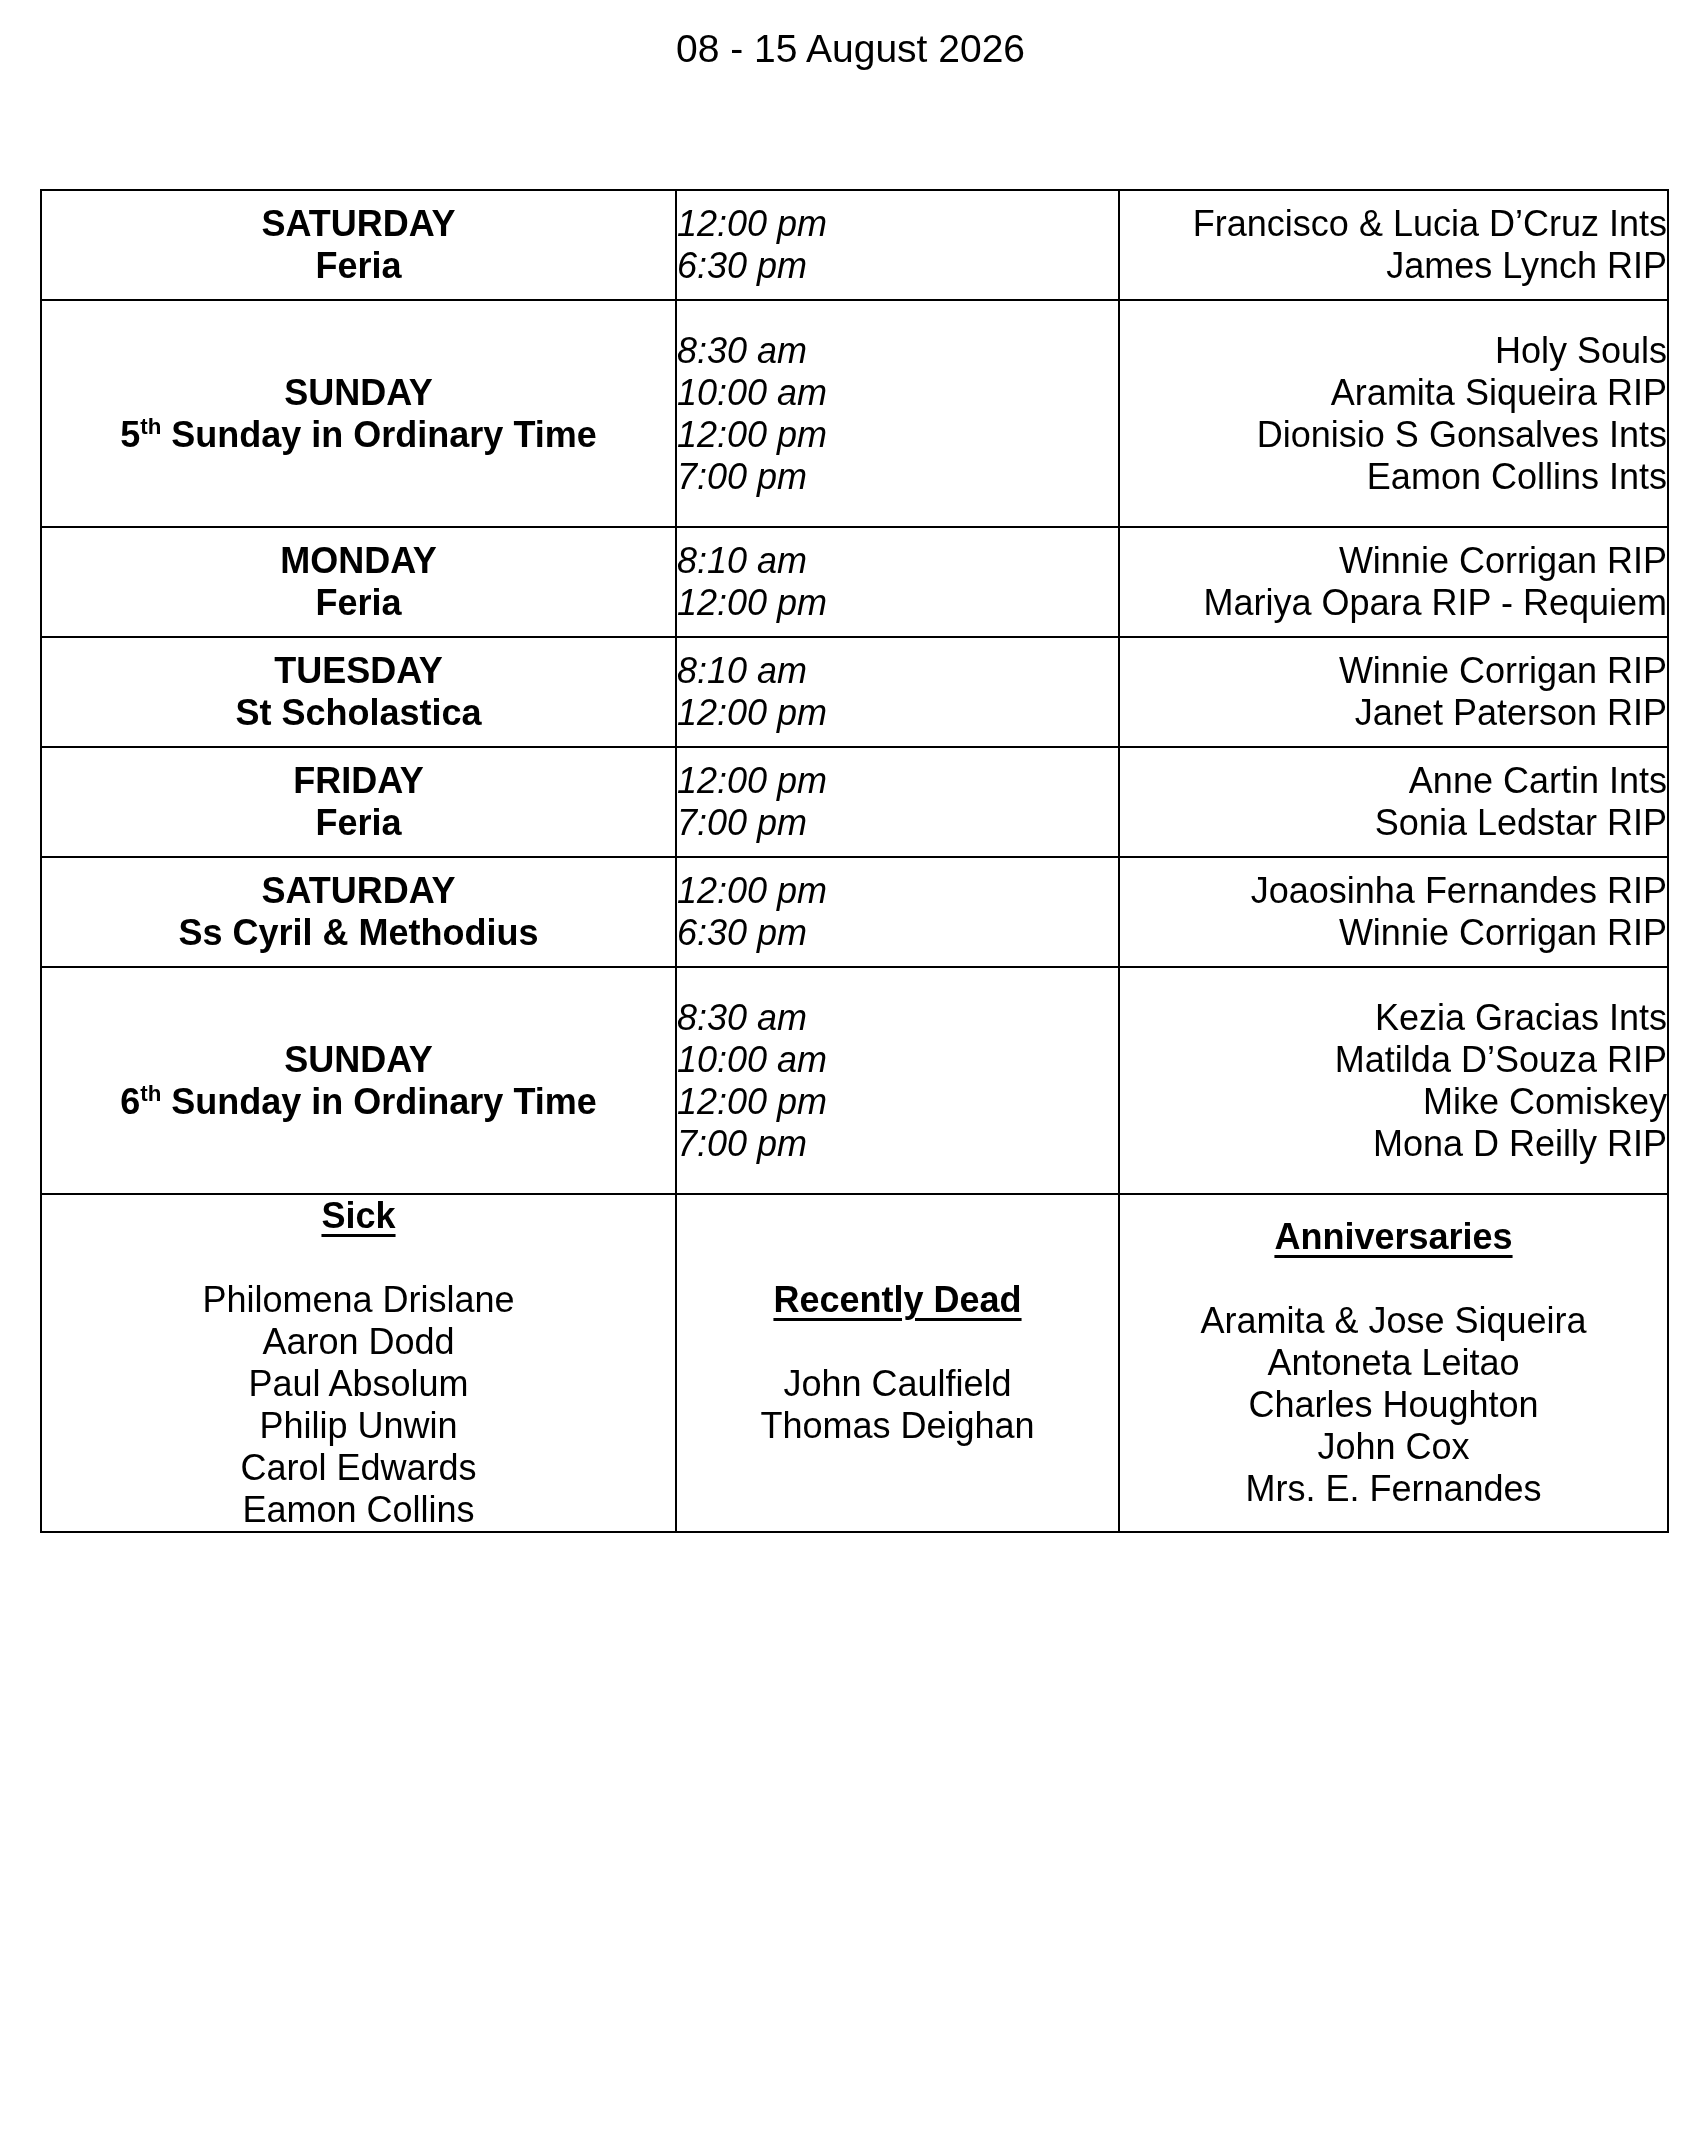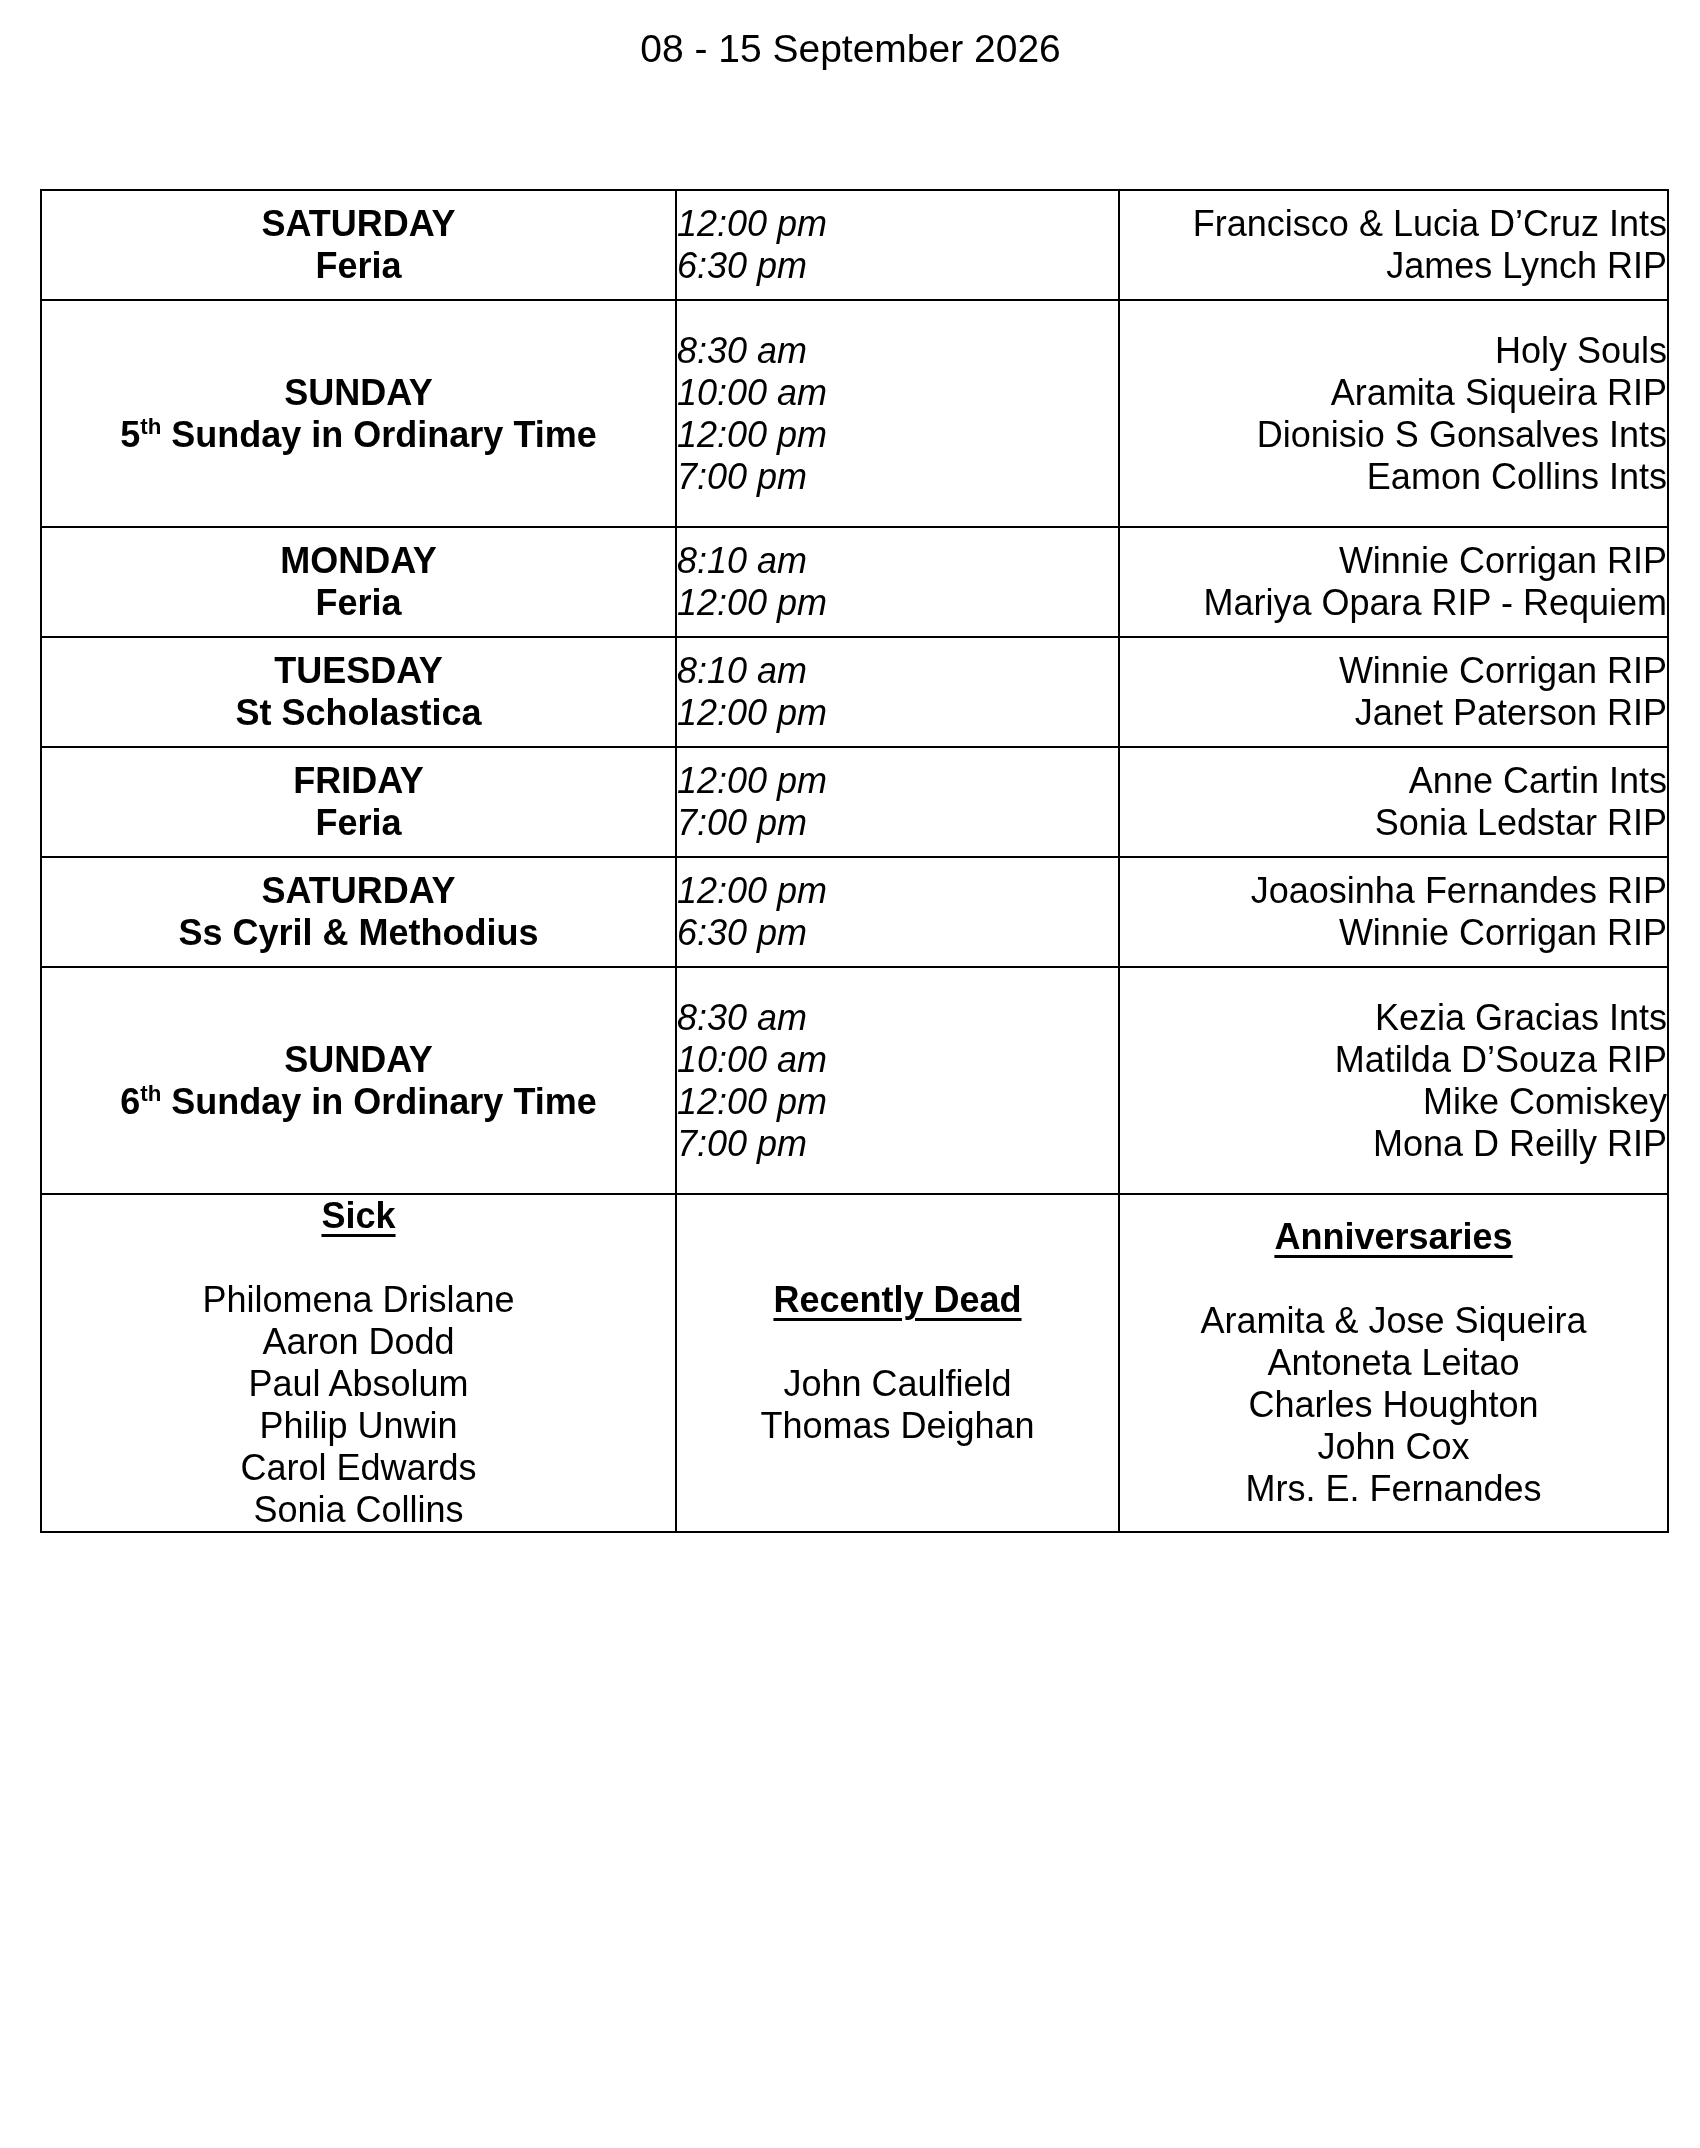--- a/index.html
+++ b/index.html
@@ -71,21 +71,21 @@
     margin-bottom: 42px;
   }
   .footer-names {
     white-space: pre-line;
   }
 </style>
 </head>
 <body>
 
 <div class="title-block">
-  <div>08 - 15 September 2026</div>
+  <div>08 - 15 August 2026</div>
 </div>
 
 <table class="mass-table">
   <colgroup>
     <col style="width:635px">
     <col style="width:443px">
     <col style="width:549px">
   </colgroup>
   <tbody id="schedule-body">
       <tr class="schedule-row">
@@ -169,21 +169,21 @@
     </tbody>
   <tbody>
     <tr class="footer-row">
       <td class="footer-cell">
         <div class="footer-header">Sick</div>
         <div class="footer-names">Philomena Drislane
 Aaron Dodd
 Paul Absolum
 Philip Unwin
 Carol Edwards
-Sonia Collins</div>
+Eamon Collins</div>
       </td>
       <td class="footer-cell">
         <div class="footer-header">Recently Dead</div>
         <div class="footer-names">John Caulfield
 Thomas Deighan</div>
       </td>
       <td class="footer-cell">
         <div class="footer-header">Anniversaries</div>
         <div class="footer-names">Aramita &amp; Jose Siqueira
 Antoneta Leitao

